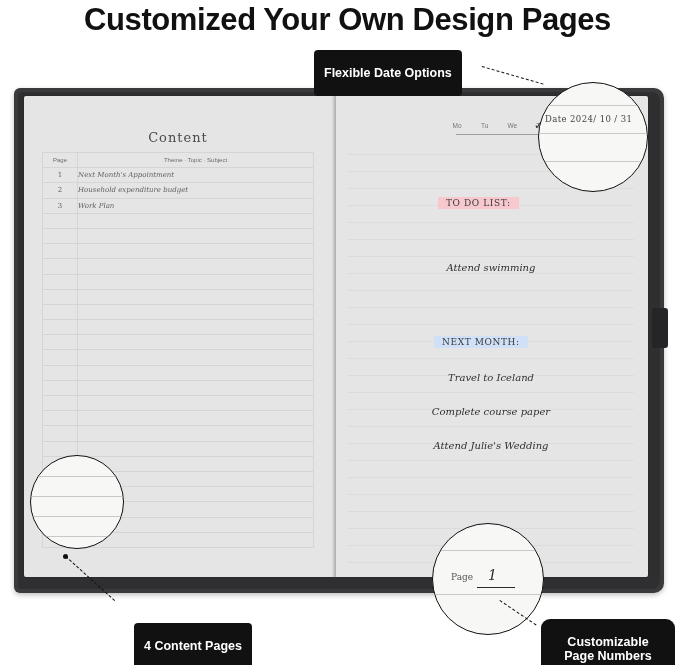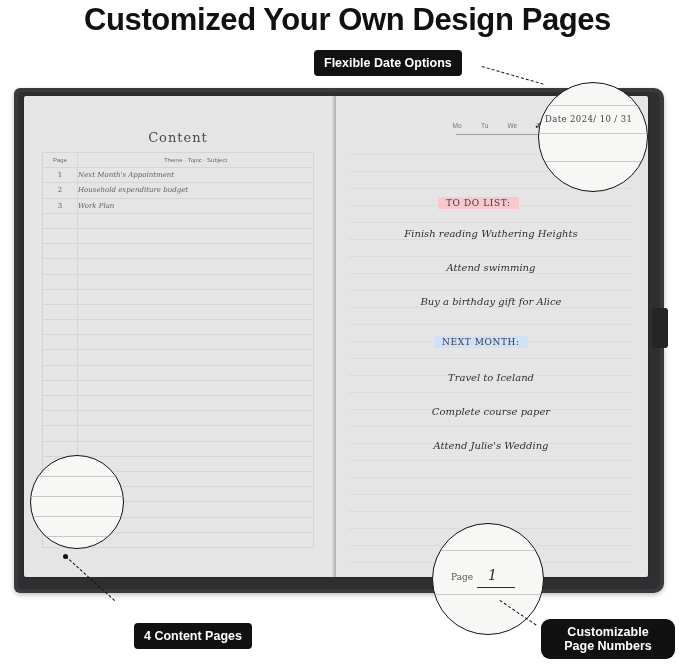--- a/index.html
+++ b/index.html
@@ -235,21 +235,21 @@
   }
 
   
   .callout {
     position: absolute;
     background: #111111;
     color: #ffffff;
     font-size: 12.5px;
     font-weight: bold;
     border-radius: 4px;
-    padding: 6px 10px;
+    padding: 16px 10px;
     line-height: 14px;
     text-align: center;
     white-space: nowrap;
   }
   .callout.two-line { white-space: normal; border-radius: 9px; }
 
   .magnifier {
     position: absolute;
     border: 1.6px solid #111111;
     border-radius: 50%;
@@ -436,23 +436,21 @@
         <div class="rline" style="top: 364px;"></div>
         <div class="rline" style="top: 381px;"></div>
         <div class="rline" style="top: 398px;"></div>
         <div class="rline" style="top: 415px;"></div>
         <div class="rline" style="top: 432px;"></div>
         <div class="rline" style="top: 449px;"></div>
         <div class="rline" style="top: 466px;"></div>
       </div>
 
     <div class="tag tag-todo" style="top:101px;">TO DO LIST:</div>
-    <div class="hand" style="top:132px;">Finish reading  Wuthering Heights</div>
     <div class="hand" style="top:166px;">Attend swimming</div>
-    <div class="hand" style="top:200px;">Buy a birthday gift for Alice</div>
 
     <div class="tag tag-next" style="top:240px;">NEXT MONTH:</div>
     <div class="hand" style="top:276px;">Travel to Iceland</div>
     <div class="hand" style="top:310px;">Complete course paper</div>
     <div class="hand" style="top:344px;">Attend Julie's Wedding</div>
 
     <div class="page-number-row">
       <span class="page-word">Page</span>
       <span class="page-val">1</span>
       <span class="page-underline"></span>

